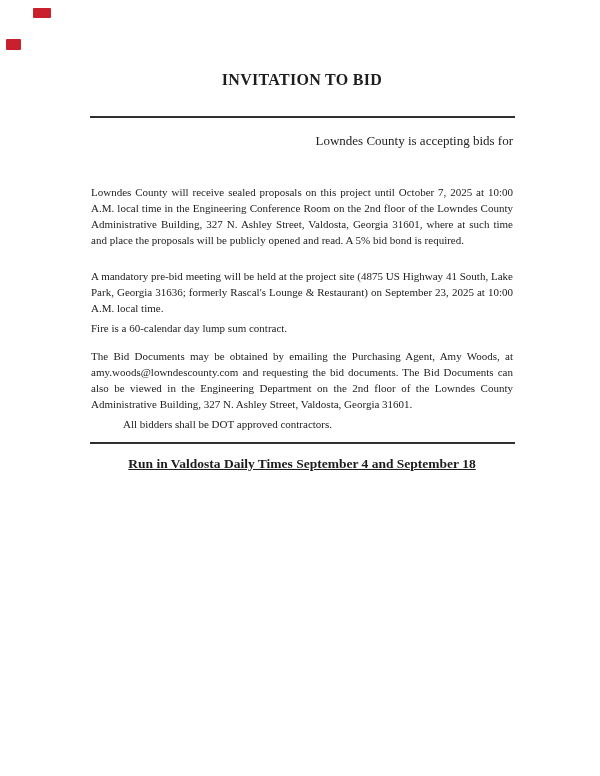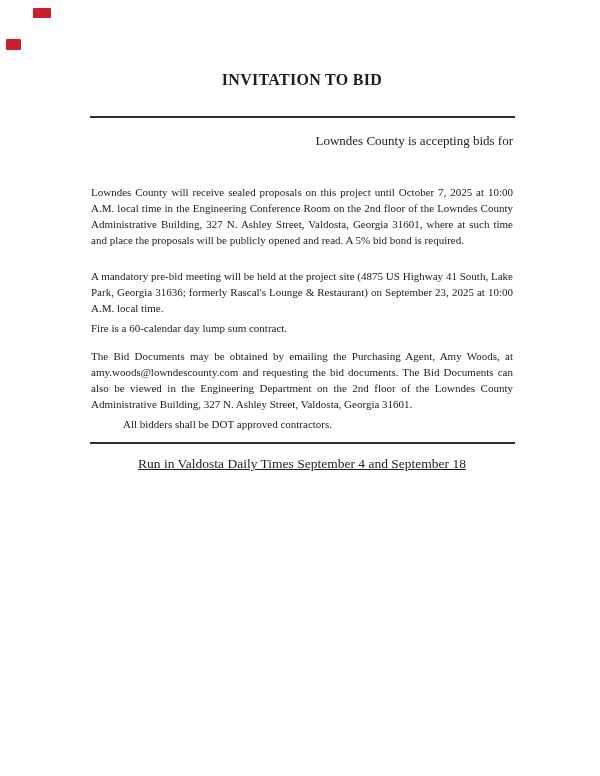--- a/index.html
+++ b/index.html
@@ -63,21 +63,21 @@
   .p2 { top: 268px; }
   .p3 { top: 320px; }
   .p4 { top: 348px; }
   .p5 { top: 416px; margin-left: 32px; }
   .u  { }
   .b  { font-weight: normal; }
   .footer-note {
     top: 456px;
     text-align: center;
     font-size: 13.5px;
-    font-weight: normal;
+    font-weight: bold;
     text-decoration: underline;
     line-height: 16px;
     color: #1d1d1d;
   }
 </style>
 </head>
 <body>
 
 <div class="page">
 

